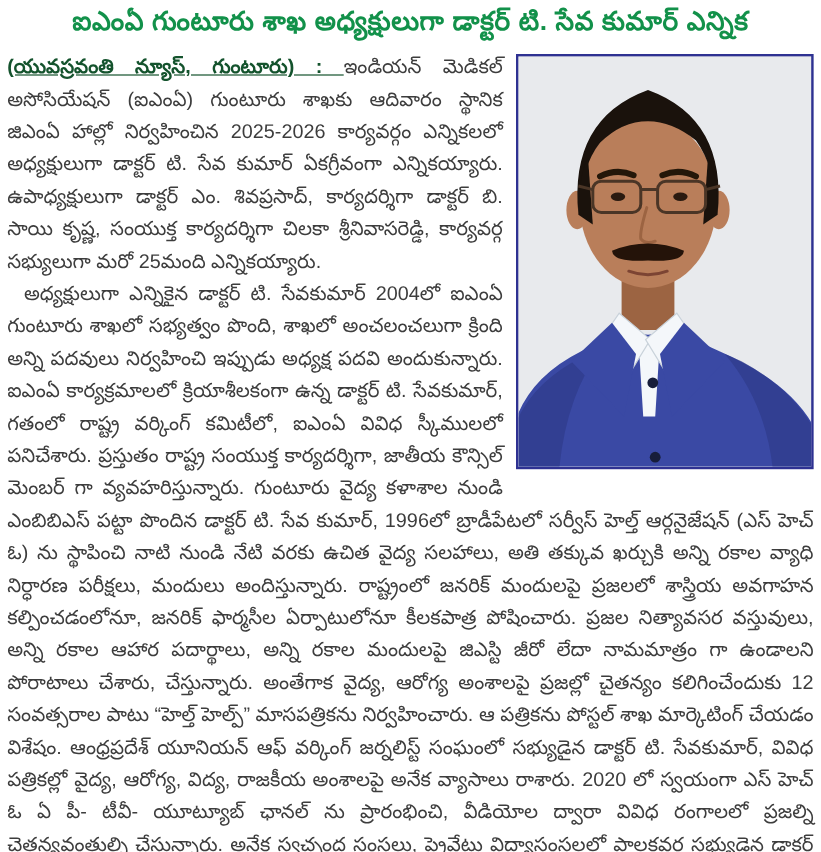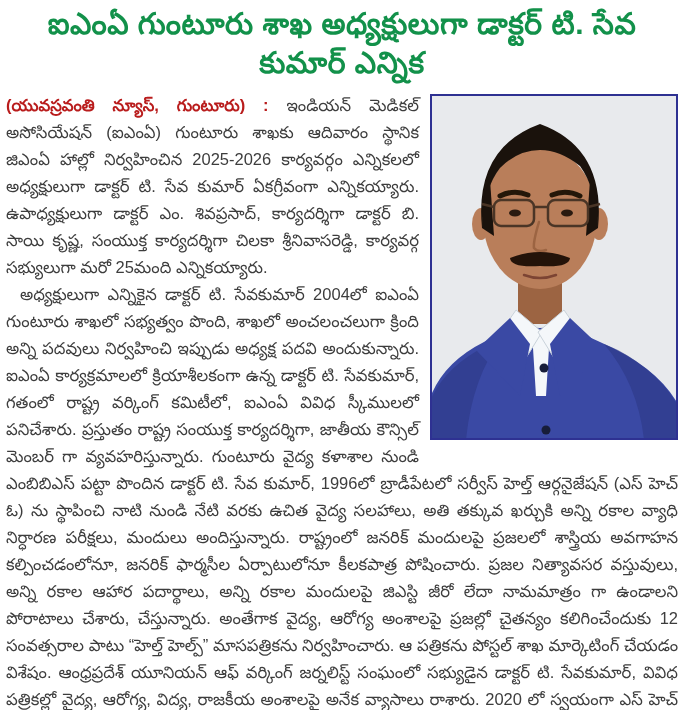--- a/index.html
+++ b/index.html
@@ -9,21 +9,21 @@
     width: 684px;
     height: 710px;
     margin: 0 auto;
     background: #ffffff;
     overflow: hidden;
     font-family: "Liberation Sans", "DejaVu Sans", sans-serif;
   }
   .headline {
     padding: 4px 6px 8px 6px;
     text-align: center;
-    font-size: 30px;
+    font-size: 22px;
     line-height: 1.3;
     font-weight: 800;
     letter-spacing: 0.5px;
     color: var(--headline-green, #12914a);
     text-shadow: 0 1px 0 rgba(255,255,255,0.6);
     font-family: "Liberation Sans", "DejaVu Sans", sans-serif;
   }
   .article {
     padding: 2px 6px 0 6px;
     font-size: 16.5px;
@@ -38,21 +38,22 @@
     margin: 2px 0 9px 11px;
     border: 2px solid var(--photo-border, #2e3192);
     background: var(--photo-bg, #e8eaed);
     overflow: hidden;
   }
   .photo-frame svg { display: block; }
   .para { margin: 0; }
   .para + .para { text-indent: 14px; }
   .dateline {
     font-weight: bold;
-    color: #b91c1c;
+    color: #14532d;
+    text-decoration: underline;
   }
 </style>
 </head>
 <body>
 
 <div class="page">
 
   <h1 class="headline">ఐఎంఏ గుంటూరు శాఖ అధ్యక్షులుగా డాక్టర్ టి. సేవ కుమార్ ఎన్నిక</h1>
 
   <div class="article">

